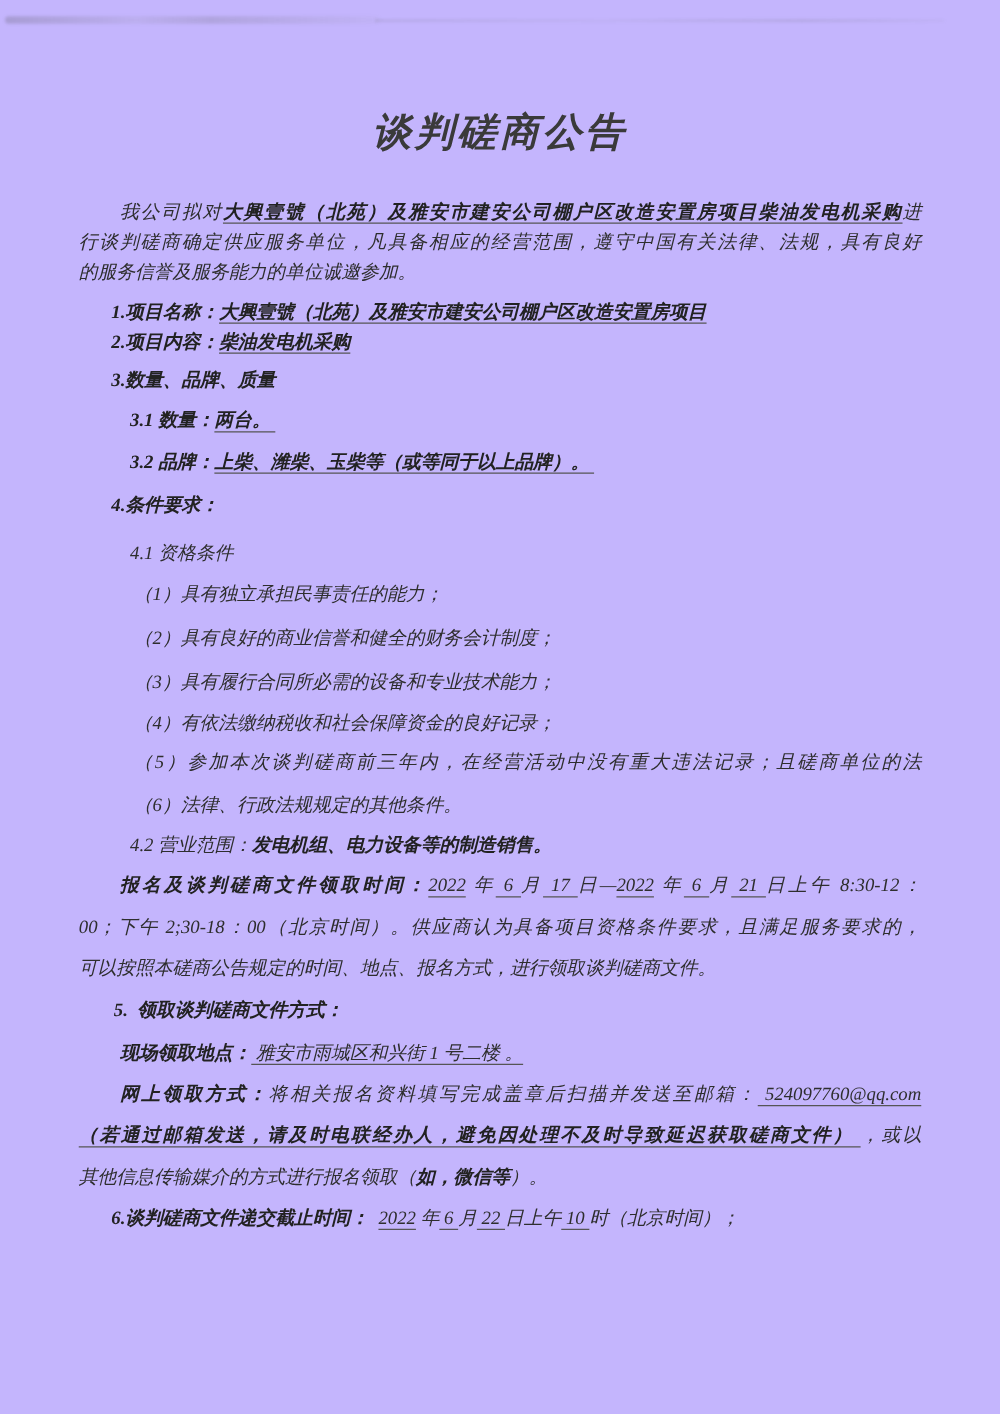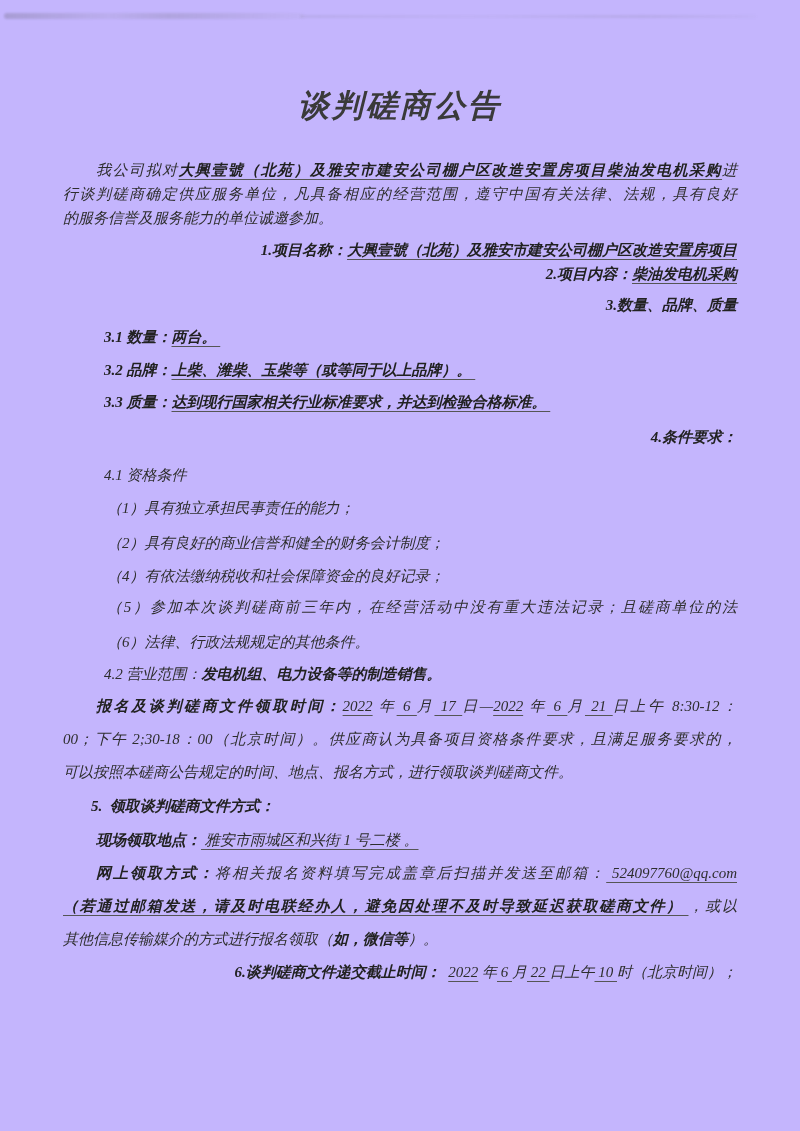--- a/index.html
+++ b/index.html
@@ -34,21 +34,21 @@
   .lh33 .ln { line-height: 33px; }
   .b  { font-weight: bold; color: #222; }
   .u  {
     text-decoration: underline;
     text-underline-offset: 4px;
     text-decoration-thickness: 1px;
     text-decoration-color: #555;
   }
   .ti  { text-indent: 33px; }
   .ti3 { text-indent: 44px; }
-  .in1 { padding-left: 26px; text-align: right; }
+  .in1 { padding-left: 26px; }
   .in2 { padding-left: 41px; }
   .in3 { padding-left: 44px; }
   .in5 { padding-left: 28px; }
   
   .smudge { position: absolute; pointer-events: none; }
   .s1 {
     top: 13px; left: 4px; width: 300px; height: 6px;
     background: linear-gradient(90deg, rgba(70,70,70,.22), rgba(120,120,120,.10) 35%, rgba(90,90,90,.18) 55%, rgba(150,150,150,.06));
     filter: blur(1.2px); border-radius: 3px;
   }
@@ -76,26 +76,26 @@
     </div>
 
     <div style="margin-top:8px">
       <div class="ln in1"><span class="b">1.项目名称：</span><span class="b u">大興壹號（北苑）及雅安市建安公司棚户区改造安置房项目</span></div>
       <div class="ln in1"><span class="b">2.项目内容：</span><span class="b u">柴油发电机采购</span></div>
     </div>
 
     <div class="ln in1" style="margin-top:7px"><span class="b">3.数量、品牌、质量</span></div>
     <div class="ln in2" style="margin-top:8px"><span class="b">3.1 数量：</span><span class="b u">两台。 </span></div>
     <div class="ln in2" style="margin-top:9px"><span class="b">3.2 品牌：</span><span class="b u">上柴、潍柴、玉柴等（或等同于以上品牌）。 </span></div>
-    <div class="ln in2" style="margin-top:8px"><span class="b">3.3 质量：</span><span class="b u">达到现行国家相关行业标准要求，并达到检验合格标准。 </span></div>
     <div class="ln in1" style="margin-top:11px"><span class="b">4.条件要求：</span></div>
     <div class="ln in2" style="margin-top:14px"><span>4.1 资格条件</span></div>
 
     <div class="ln in3" style="margin-top:9px"><span>（1）具有独立承担民事责任的能力；</span></div>
     <div class="ln in3" style="margin-top:11px"><span>（2）具有良好的商业信誉和健全的财务会计制度；</span></div>
+    <div class="ln in3" style="margin-top:11px"><span>（3）具有履行合同所必需的设备和专业技术能力；</span></div>
     <div class="ln in3" style="margin-top:9px"><span>（4）有依法缴纳税收和社会保障资金的良好记录；</span></div>
 
     <div class="lh30" style="margin-top:4px">
       <div class="ln j ti3"><span>（5）参加本次谈判磋商前三年内，在经营活动中没有重大违法记录；且磋商单位的法</span></div>
     </div>
 
     <div class="ln in3" style="margin-top:8px"><span>（6）法律、行政法规规定的其他条件。</span></div>
     <div class="ln in2" style="margin-top:8px"><span>4.2 营业范围：</span><span class="b">发电机组、电力设备等的制造销售。</span></div>
 
     <div class="lh33" style="margin-top:4px">

